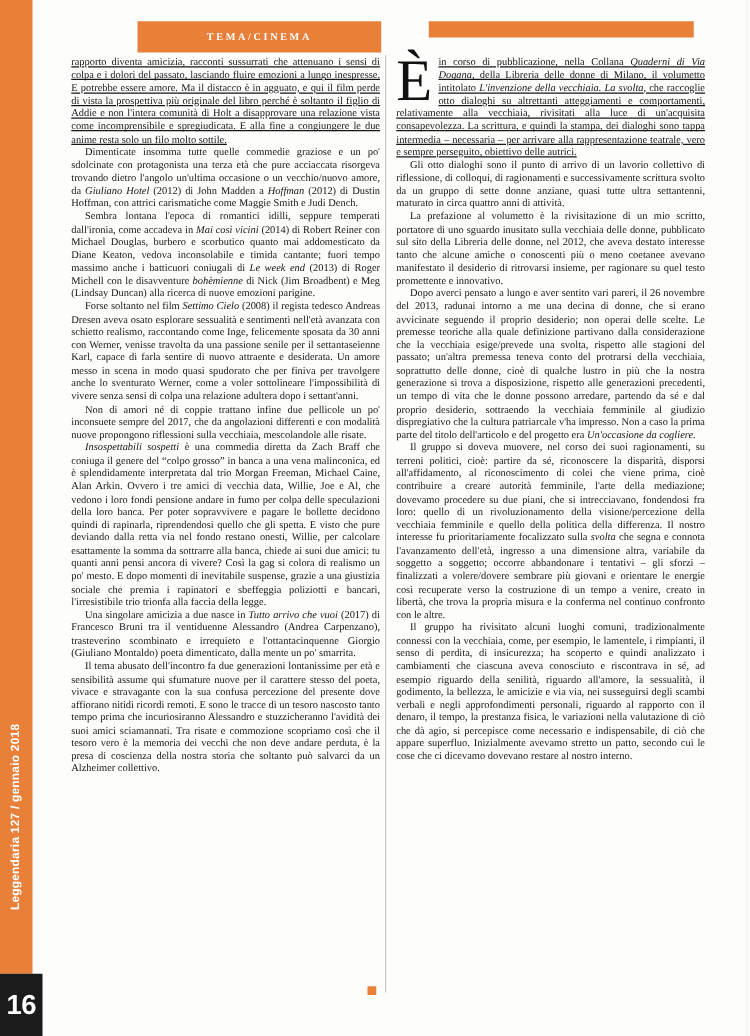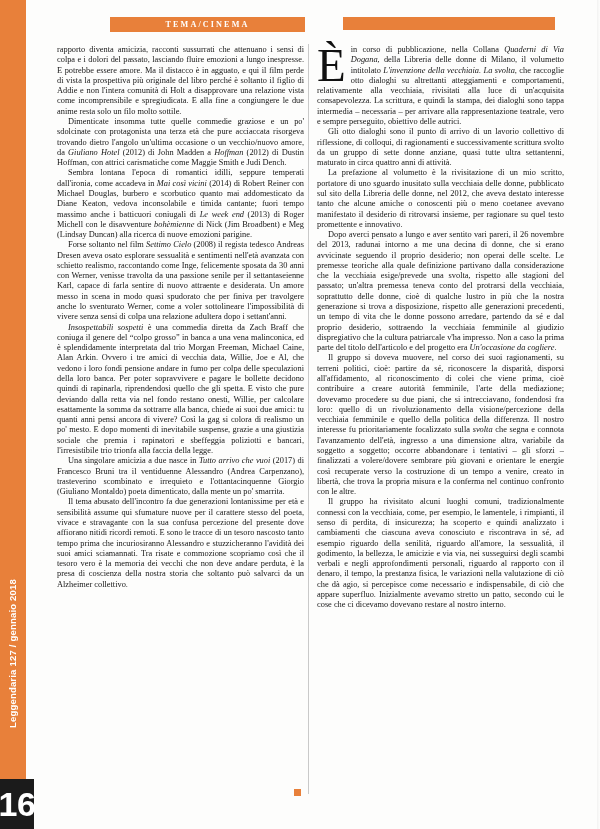--- a/index.html
+++ b/index.html
@@ -59,34 +59,34 @@
   #folio {
     position: absolute;
     left: 0;
     top: 779px;
     width: 34px;
     height: 50px;
     background: #1b1b1b;
     color: #ffffff;
     font-family: "Liberation Sans", sans-serif;
     font-weight: bold;
-    font-size: 34px;
+    font-size: 22px;
     letter-spacing: -0.5px;
     display: flex;
     align-items: center;
     justify-content: center;
   }
 
   
   #kicker {
     position: absolute;
     left: 110px;
     top: 17px;
     width: 195px;
-    height: 15px;
+    height: 25px;
     background: #e8803a;
     color: #ffffff;
     font-family: "Liberation Serif", serif;
     font-size: 8.2px;
     font-weight: bold;
     letter-spacing: 2.1px;
     display: flex;
     align-items: center;
     justify-content: center;
     text-transform: uppercase;
@@ -111,21 +111,21 @@
     color: #161616;
     hyphens: manual;
   }
   #col-left  { left: 57px; }
   #col-right { left: 317px; }
 
   .col p {
     margin: 0;
     text-indent: 11px;
   }
-  .col p.noindent { text-indent: 0; }
+  .col p.noindent { text-indent: 0; text-decoration: underline; }
 
   
   #col-rule {
     position: absolute;
     left: 308px;
     top: 44px;
     width: 1px;
     height: 750px;
     background: #c9c9c9;
   }
@@ -181,20 +181,21 @@
   <div id="kicker">TEMA/CINEMA</div>
   <div id="kicker-rule"></div>
 
   <div id="col-rule"></div>
 
   <div id="col-left" class="col">
       <p class="noindent">rapporto diventa amicizia, racconti sussurrati che attenuano i sensi di colpa e i dolori del passato, lasciando fluire emozioni a lungo inespresse. E potrebbe essere amore. Ma il distacco è in agguato, e qui il film perde di vista la prospettiva più originale del libro perché è soltanto il figlio di Addie e non l'intera comunità di Holt a disapprovare una relazione vista come incomprensibile e spregiudicata. E alla fine a congiungere le due anime resta solo un filo molto sottile.</p>
       <p>Dimenticate insomma tutte quelle commedie graziose e un po' sdolcinate con protagonista una terza età che pure acciaccata risorgeva trovando dietro l'angolo un'ultima occasione o un vecchio/nuovo amore, da <i>Giuliano Hotel</i> (2012) di John Madden a <i>Hoffman</i> (2012) di Dustin Hoffman, con attrici carismatiche come Maggie Smith e Judi Dench.</p>
       <p>Sembra lontana l'epoca di romantici idilli, seppure temperati dall'ironia, come accadeva in <i>Mai così vicini</i> (2014) di Robert Reiner con Michael Douglas, burbero e scorbutico quanto mai addomesticato da Diane Keaton, vedova inconsolabile e timida cantante; fuori tempo massimo anche i batticuori coniugali di <i>Le week end</i> (2013) di Roger Michell con le disavventure <i>bohèmienne</i> di Nick (Jim Broadbent) e Meg (Lindsay Duncan) alla ricerca di nuove emozioni parigine.</p>
       <p>Forse soltanto nel film <i>Settimo Cielo</i> (2008) il regista tedesco Andreas Dresen aveva osato esplorare sessualità e sentimenti nell'età avanzata con schietto realismo, raccontando come Inge, felicemente sposata da 30 anni con Werner, venisse travolta da una passione senile per il settantaseienne Karl, capace di farla sentire di nuovo attraente e desiderata. Un amore messo in scena in modo quasi spudorato che per finiva per travolgere anche lo sventurato Werner, come a voler sottolineare l'impossibilità di vivere senza sensi di colpa una relazione adultera dopo i settant'anni.</p>
+      <p>Non di amori né di coppie trattano infine due pellicole un po' inconsuete sempre del 2017, che da angolazioni differenti e con modalità nuove propongono riflessioni sulla vecchiaia, mescolandole alle risate.</p>
       <p><i>Insospettabili sospetti</i> è una commedia diretta da Zach Braff che coniuga il genere del “colpo grosso” in banca a una vena malinconica, ed è splendidamente interpretata dal trio Morgan Freeman, Michael Caine, Alan Arkin. Ovvero i tre amici di vecchia data, Willie, Joe e Al, che vedono i loro fondi pensione andare in fumo per colpa delle speculazioni della loro banca. Per poter sopravvivere e pagare le bollette decidono quindi di rapinarla, riprendendosi quello che gli spetta. E visto che pure deviando dalla retta via nel fondo restano onesti, Willie, per calcolare esattamente la somma da sottrarre alla banca, chiede ai suoi due amici: tu quanti anni pensi ancora di vivere? Così la gag si colora di realismo un po' mesto. E dopo momenti di inevitabile suspense, grazie a una giustizia sociale che premia i rapinatori e sbeffeggia poliziotti e bancari, l'irresistibile trio trionfa alla faccia della legge.</p>
       <p>Una singolare amicizia a due nasce in <i>Tutto arrivo che vuoi</i> (2017) di Francesco Bruni tra il ventiduenne Alessandro (Andrea Carpenzano), trasteverino scombinato e irrequieto e l'ottantacinquenne Giorgio (Giuliano Montaldo) poeta dimenticato, dalla mente un po' smarrita.</p>
       <p>Il tema abusato dell'incontro fa due generazioni lontanissime per età e sensibilità assume qui sfumature nuove per il carattere stesso del poeta, vivace e stravagante con la sua confusa percezione del presente dove affiorano nitidi ricordi remoti. E sono le tracce di un tesoro nascosto tanto tempo prima che incuriosiranno Alessandro e stuzzicheranno l'avidità dei suoi amici sciamannati. Tra risate e commozione scopriamo così che il tesoro vero è la memoria dei vecchi che non deve andare perduta, è la presa di coscienza della nostra storia che soltanto può salvarci da un Alzheimer collettivo.</p>
     </div>
 
   <div id="col-right" class="col">
       <p class="noindent dropcap-wrap"><span class="dropcap">È</span><span>in corso di pubblicazione, nella Collana <i>Quaderni di Via Dogana</i>, della Libreria delle donne di Milano, il volumetto intitolato <i>L'invenzione della vecchiaia. La svolta</i>, che raccoglie otto dialoghi su altrettanti atteggiamenti e comportamenti, relativamente alla vecchiaia, rivisitati alla luce di un'acquisita consapevolezza. La scrittura, e quindi la stampa, dei dialoghi sono tappa intermedia – necessaria – per arrivare alla rappresentazione teatrale, vero e sempre perseguito, obiettivo delle autrici.</span></p>
       <p>Gli otto dialoghi sono il punto di arrivo di un lavorio collettivo di riflessione, di colloqui, di ragionamenti e successivamente scrittura svolto da un gruppo di sette donne anziane, quasi tutte ultra settantenni, maturato in circa quattro anni di attività.</p>
       <p>La prefazione al volumetto è la rivisitazione di un mio scritto, portatore di uno sguardo inusitato sulla vecchiaia delle donne, pubblicato sul sito della Libreria delle donne, nel 2012, che aveva destato interesse tanto che alcune amiche o conoscenti più o meno coetanee avevano manifestato il desiderio di ritrovarsi insieme, per ragionare su quel testo promettente e innovativo.</p>
       <p>Dopo averci pensato a lungo e aver sentito vari pareri, il 26 novembre del 2013, radunai intorno a me una decina di donne, che si erano avvicinate seguendo il proprio desiderio; non operai delle scelte. Le premesse teoriche alla quale definizione partivano dalla considerazione che la vecchiaia esige/prevede una svolta, rispetto alle stagioni del passato; un'altra premessa teneva conto del protrarsi della vecchiaia, soprattutto delle donne, cioè di qualche lustro in più che la nostra generazione si trova a disposizione, rispetto alle generazioni precedenti, un tempo di vita che le donne possono arredare, partendo da sé e dal proprio desiderio, sottraendo la vecchiaia femminile al giudizio dispregiativo che la cultura patriarcale v'ha impresso. Non a caso la prima parte del titolo dell'articolo e del progetto era <i>Un'occasione da cogliere</i>.</p>

